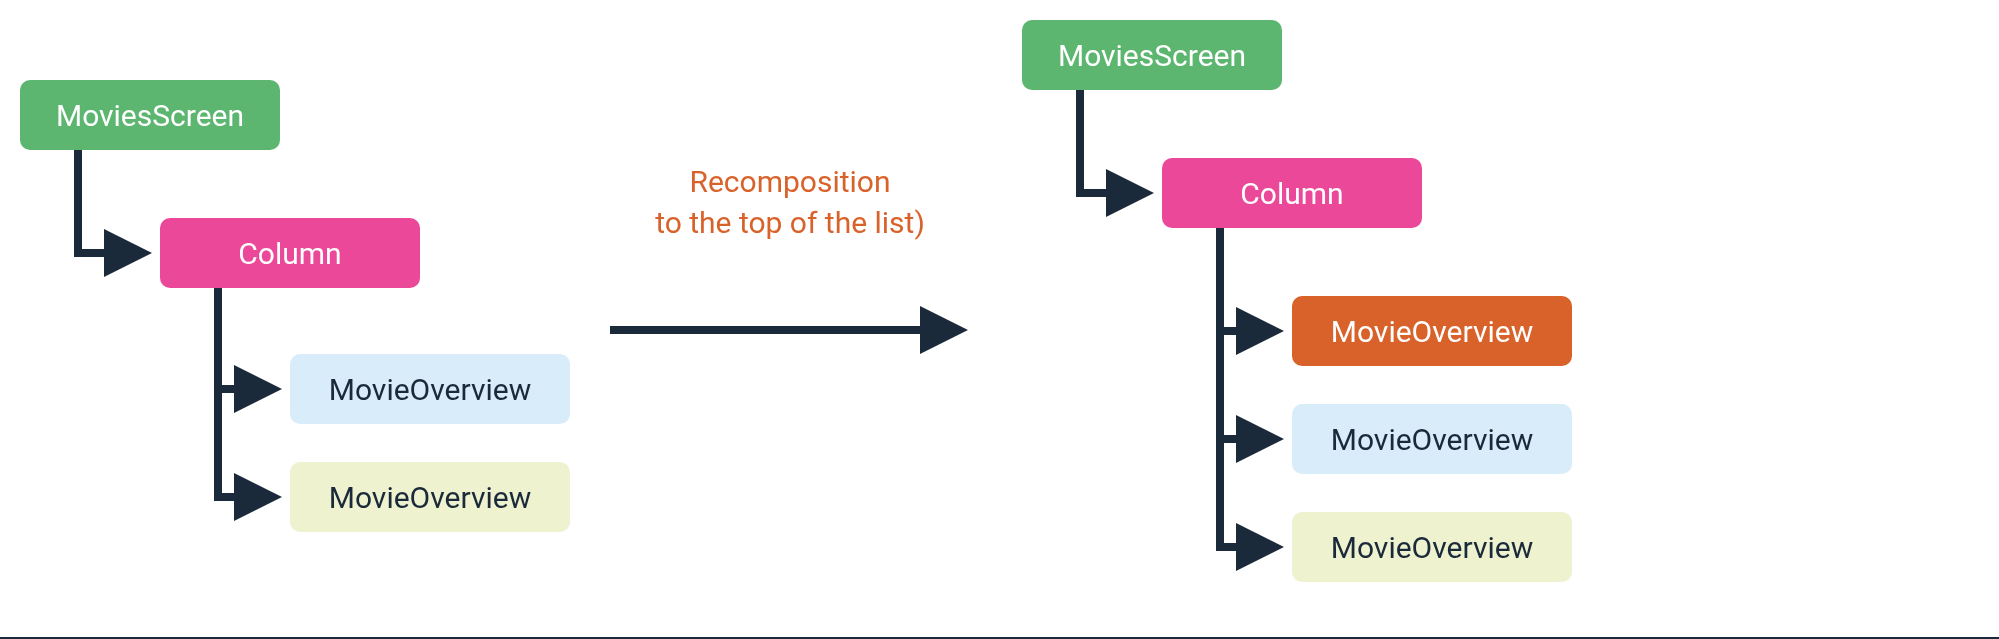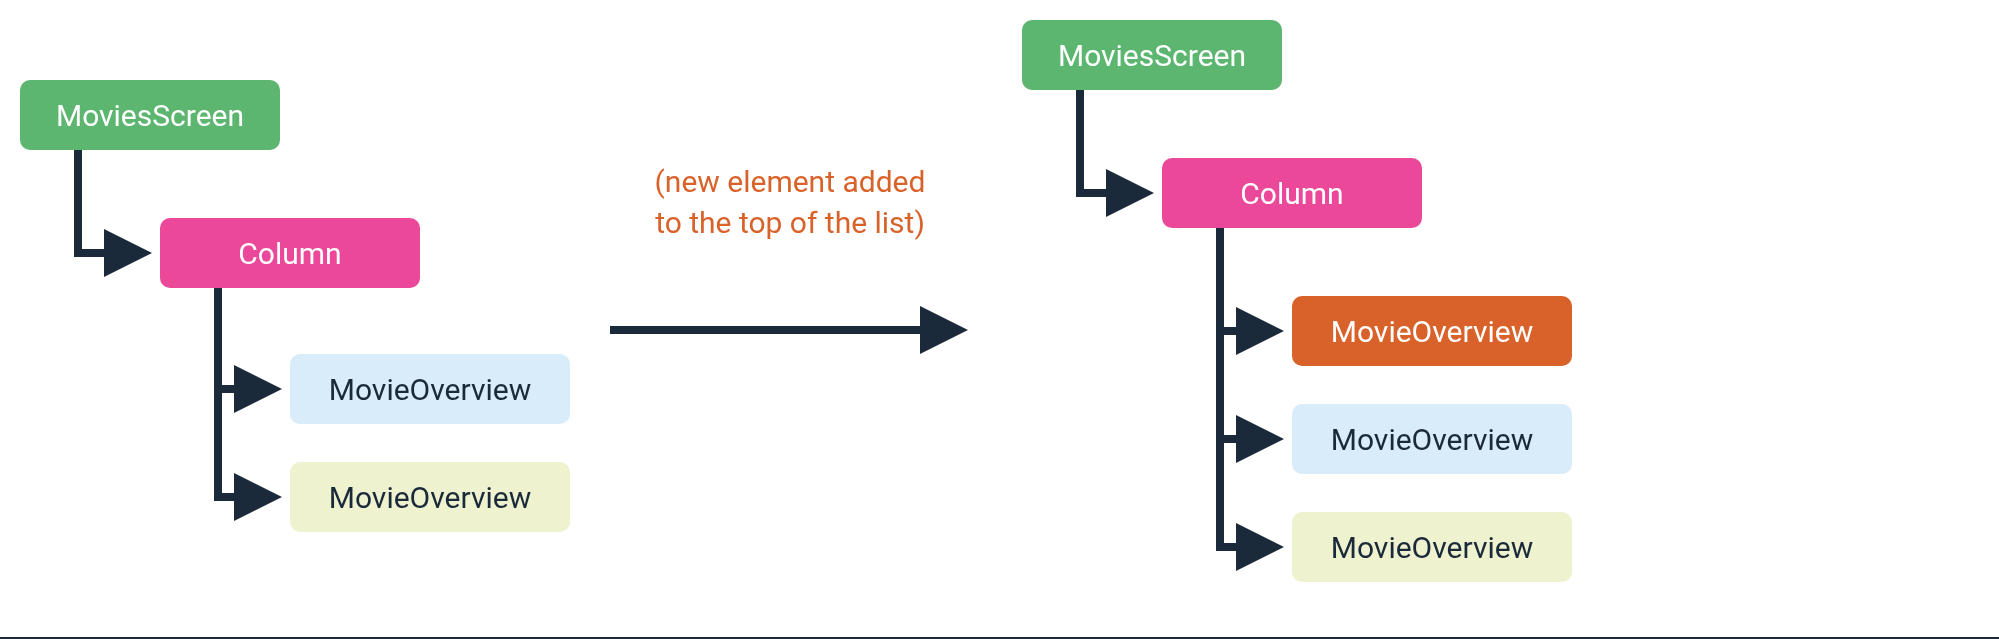--- a/index.html
+++ b/index.html
@@ -60,21 +60,21 @@
 
 <div class="node node-lightblue" style="left:290px; top:354px; width:280px; height:70px;">
   <span>MovieOverview</span>
 </div>
 
 <div class="node node-lightyellow" style="left:290px; top:462px; width:280px; height:70px;">
   <span>MovieOverview</span>
 </div>
 
 <div class="caption" style="left:610px; top:162px; width:360px;">
-  <div>(new element added</div>
+  <div>Recomposition</div>
   <div>to the top of the list)</div>
 </div>
 
 <div class="node node-green" style="left:1022px; top:20px; width:260px; height:70px;">
   <span>MoviesScreen</span>
 </div>
 
 <div class="node node-blue" style="left:1162px; top:158px; width:260px; height:70px;">
   <span>Column</span>
 </div>

